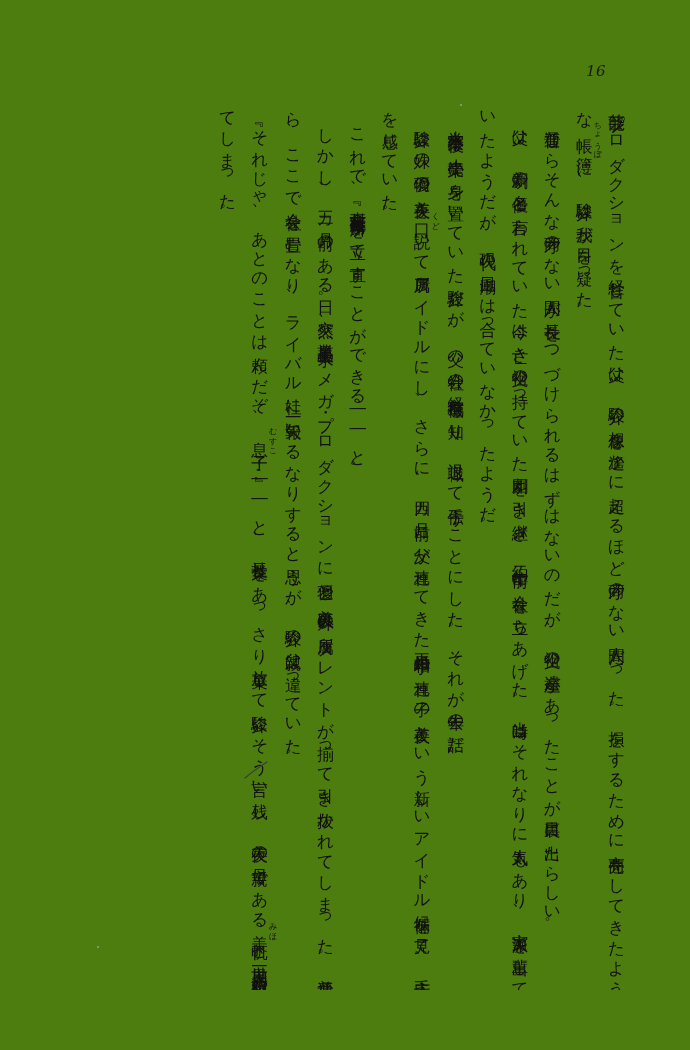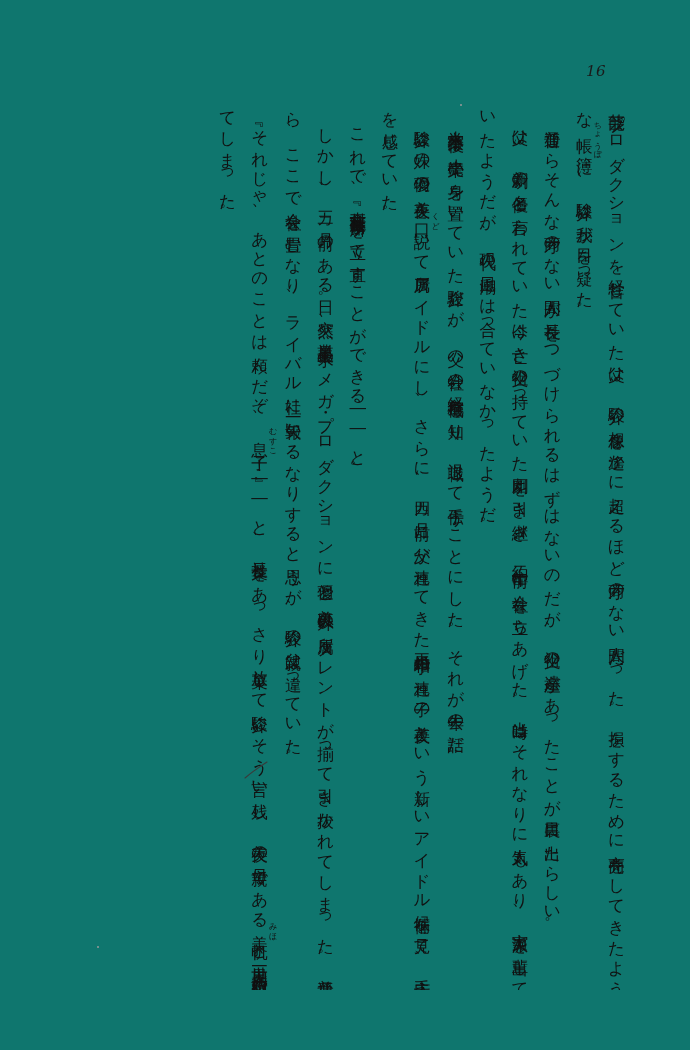--- a/index.html
+++ b/index.html
@@ -12,21 +12,21 @@
     height: 1050px;
     position: relative;
     font-family: "DejaVu Serif", "Liberation Serif", serif;
     color: #1a1a1a;
     overflow: hidden;
   }
 
   .page {
     position: absolute;
     inset: 0;
-    background: #0f766e;
+    background: #4d7c0f;
   }
 
   
   .page-number {
     position: absolute;
     top: 62px;
     right: 84px;
     font-size: 15px;
     font-style: italic;
     font-family: "DejaVu Serif", "Liberation Serif", serif;

